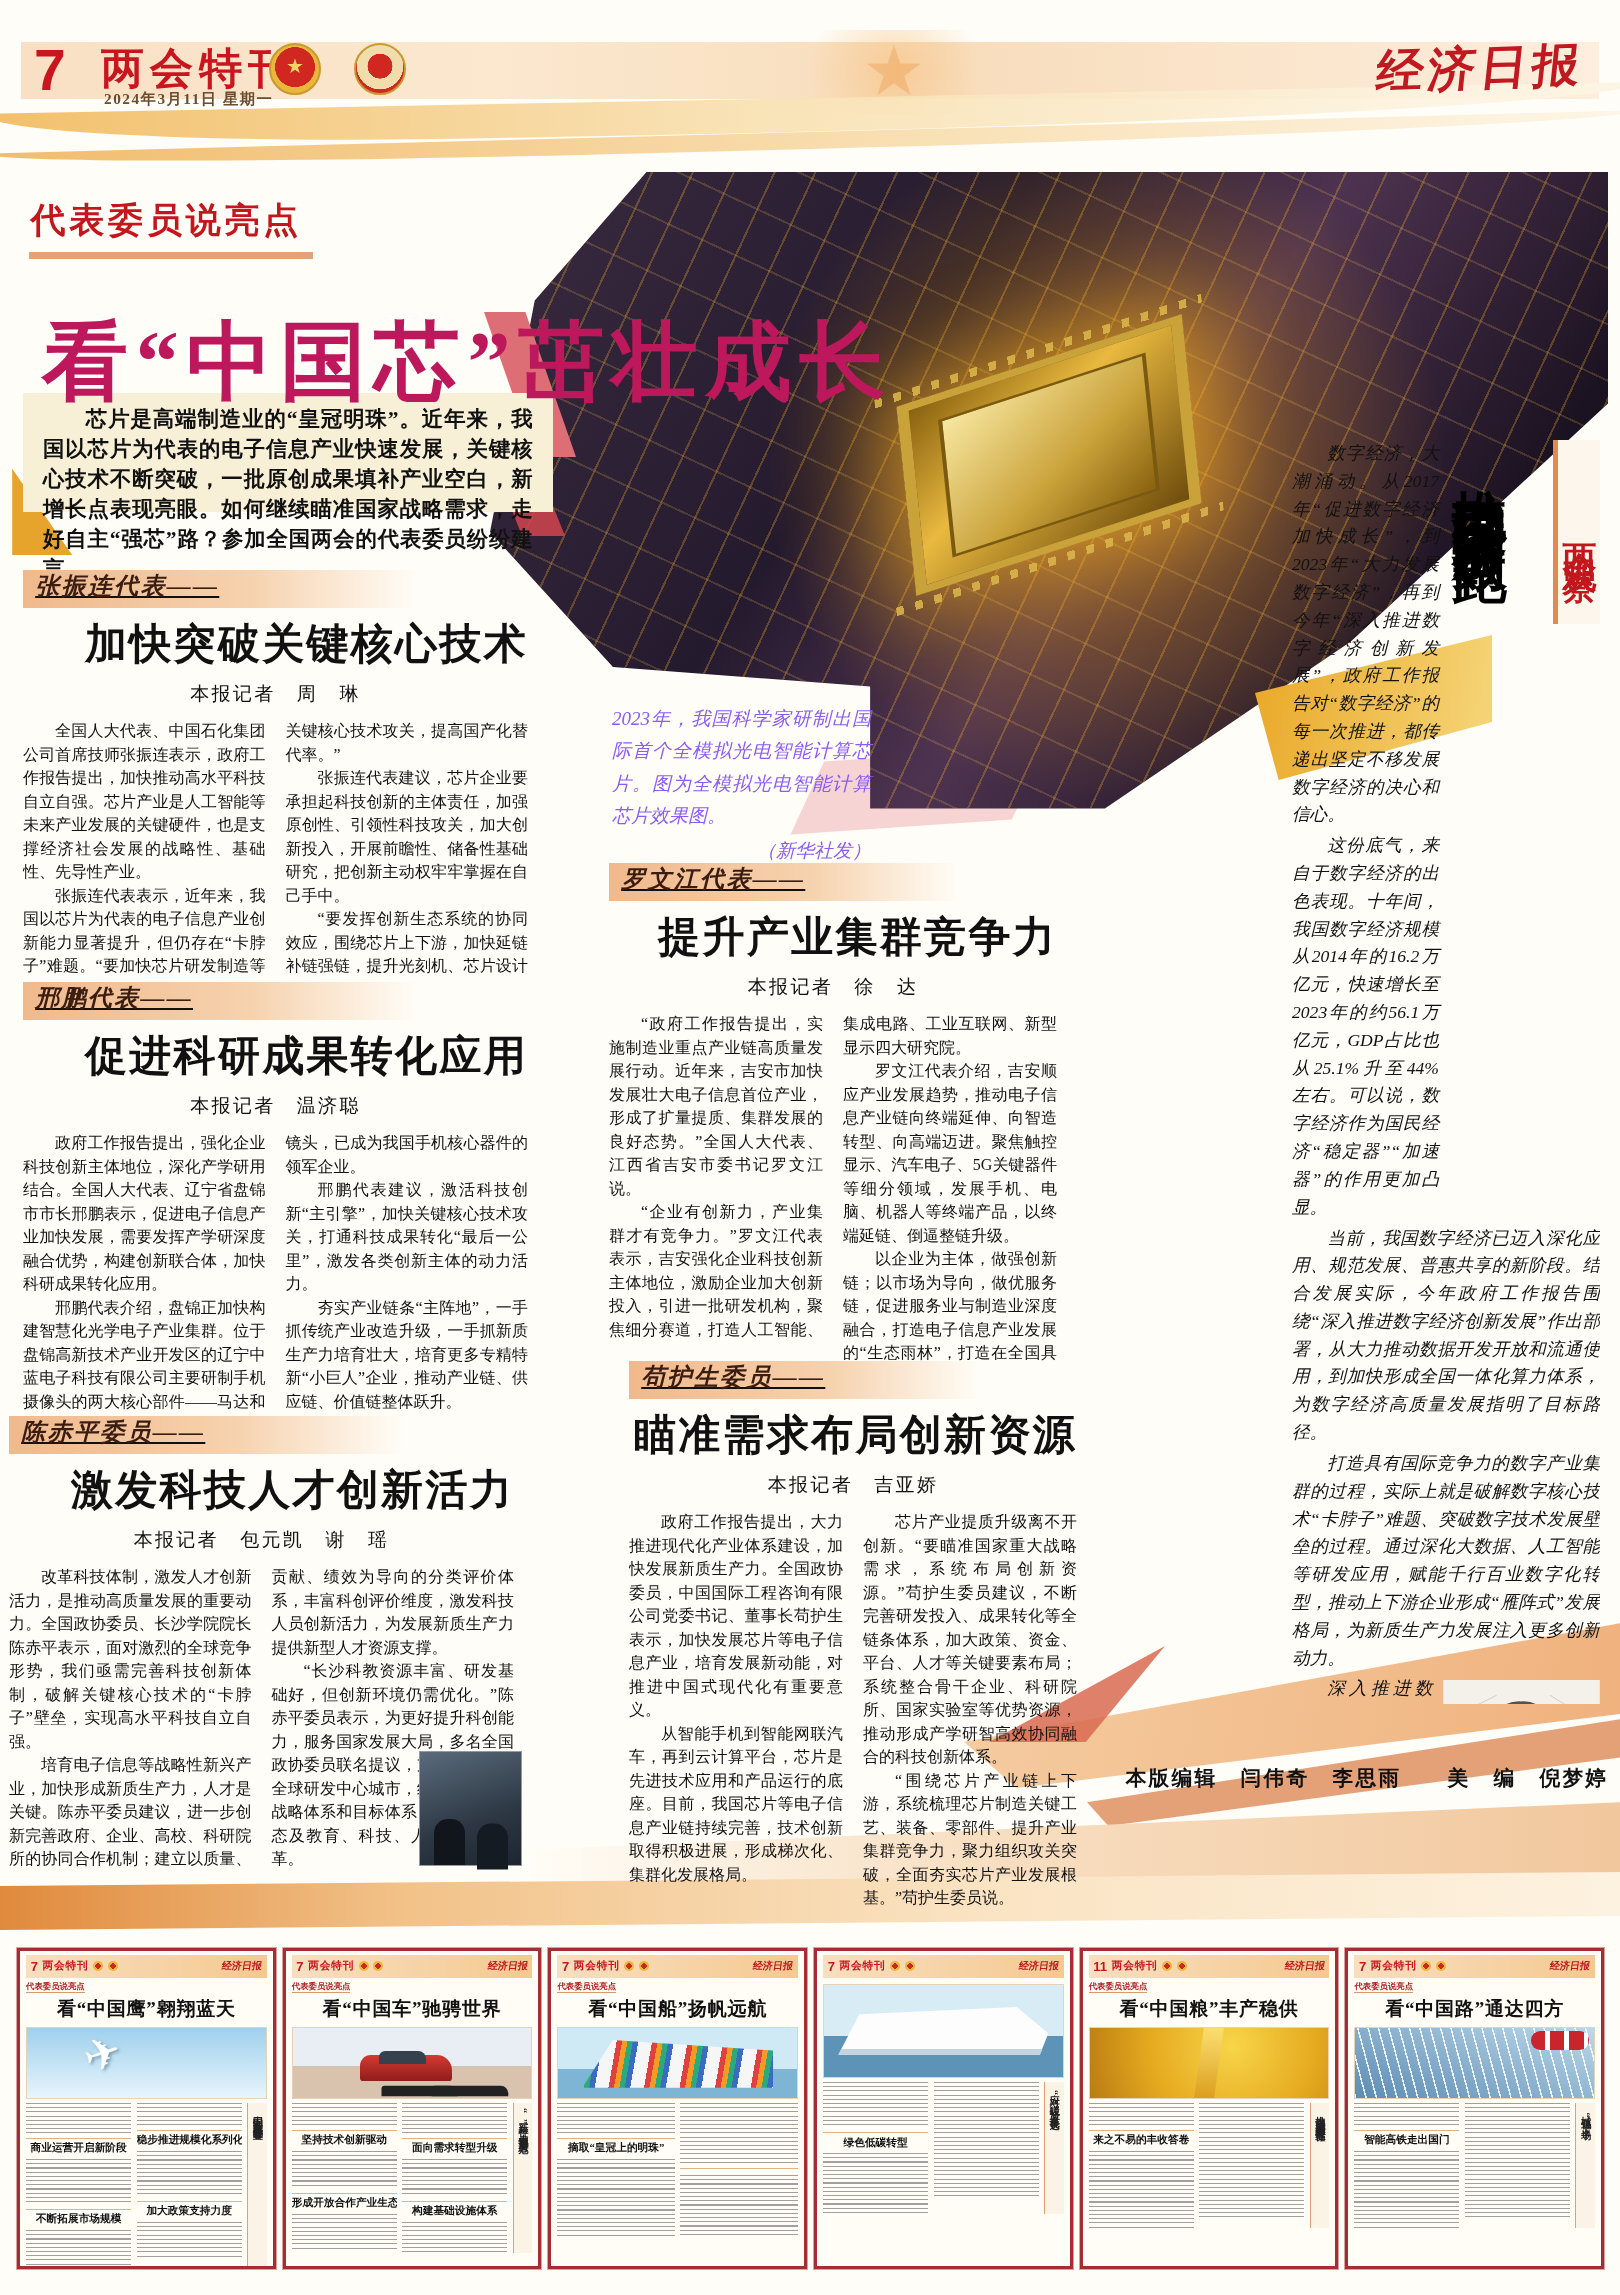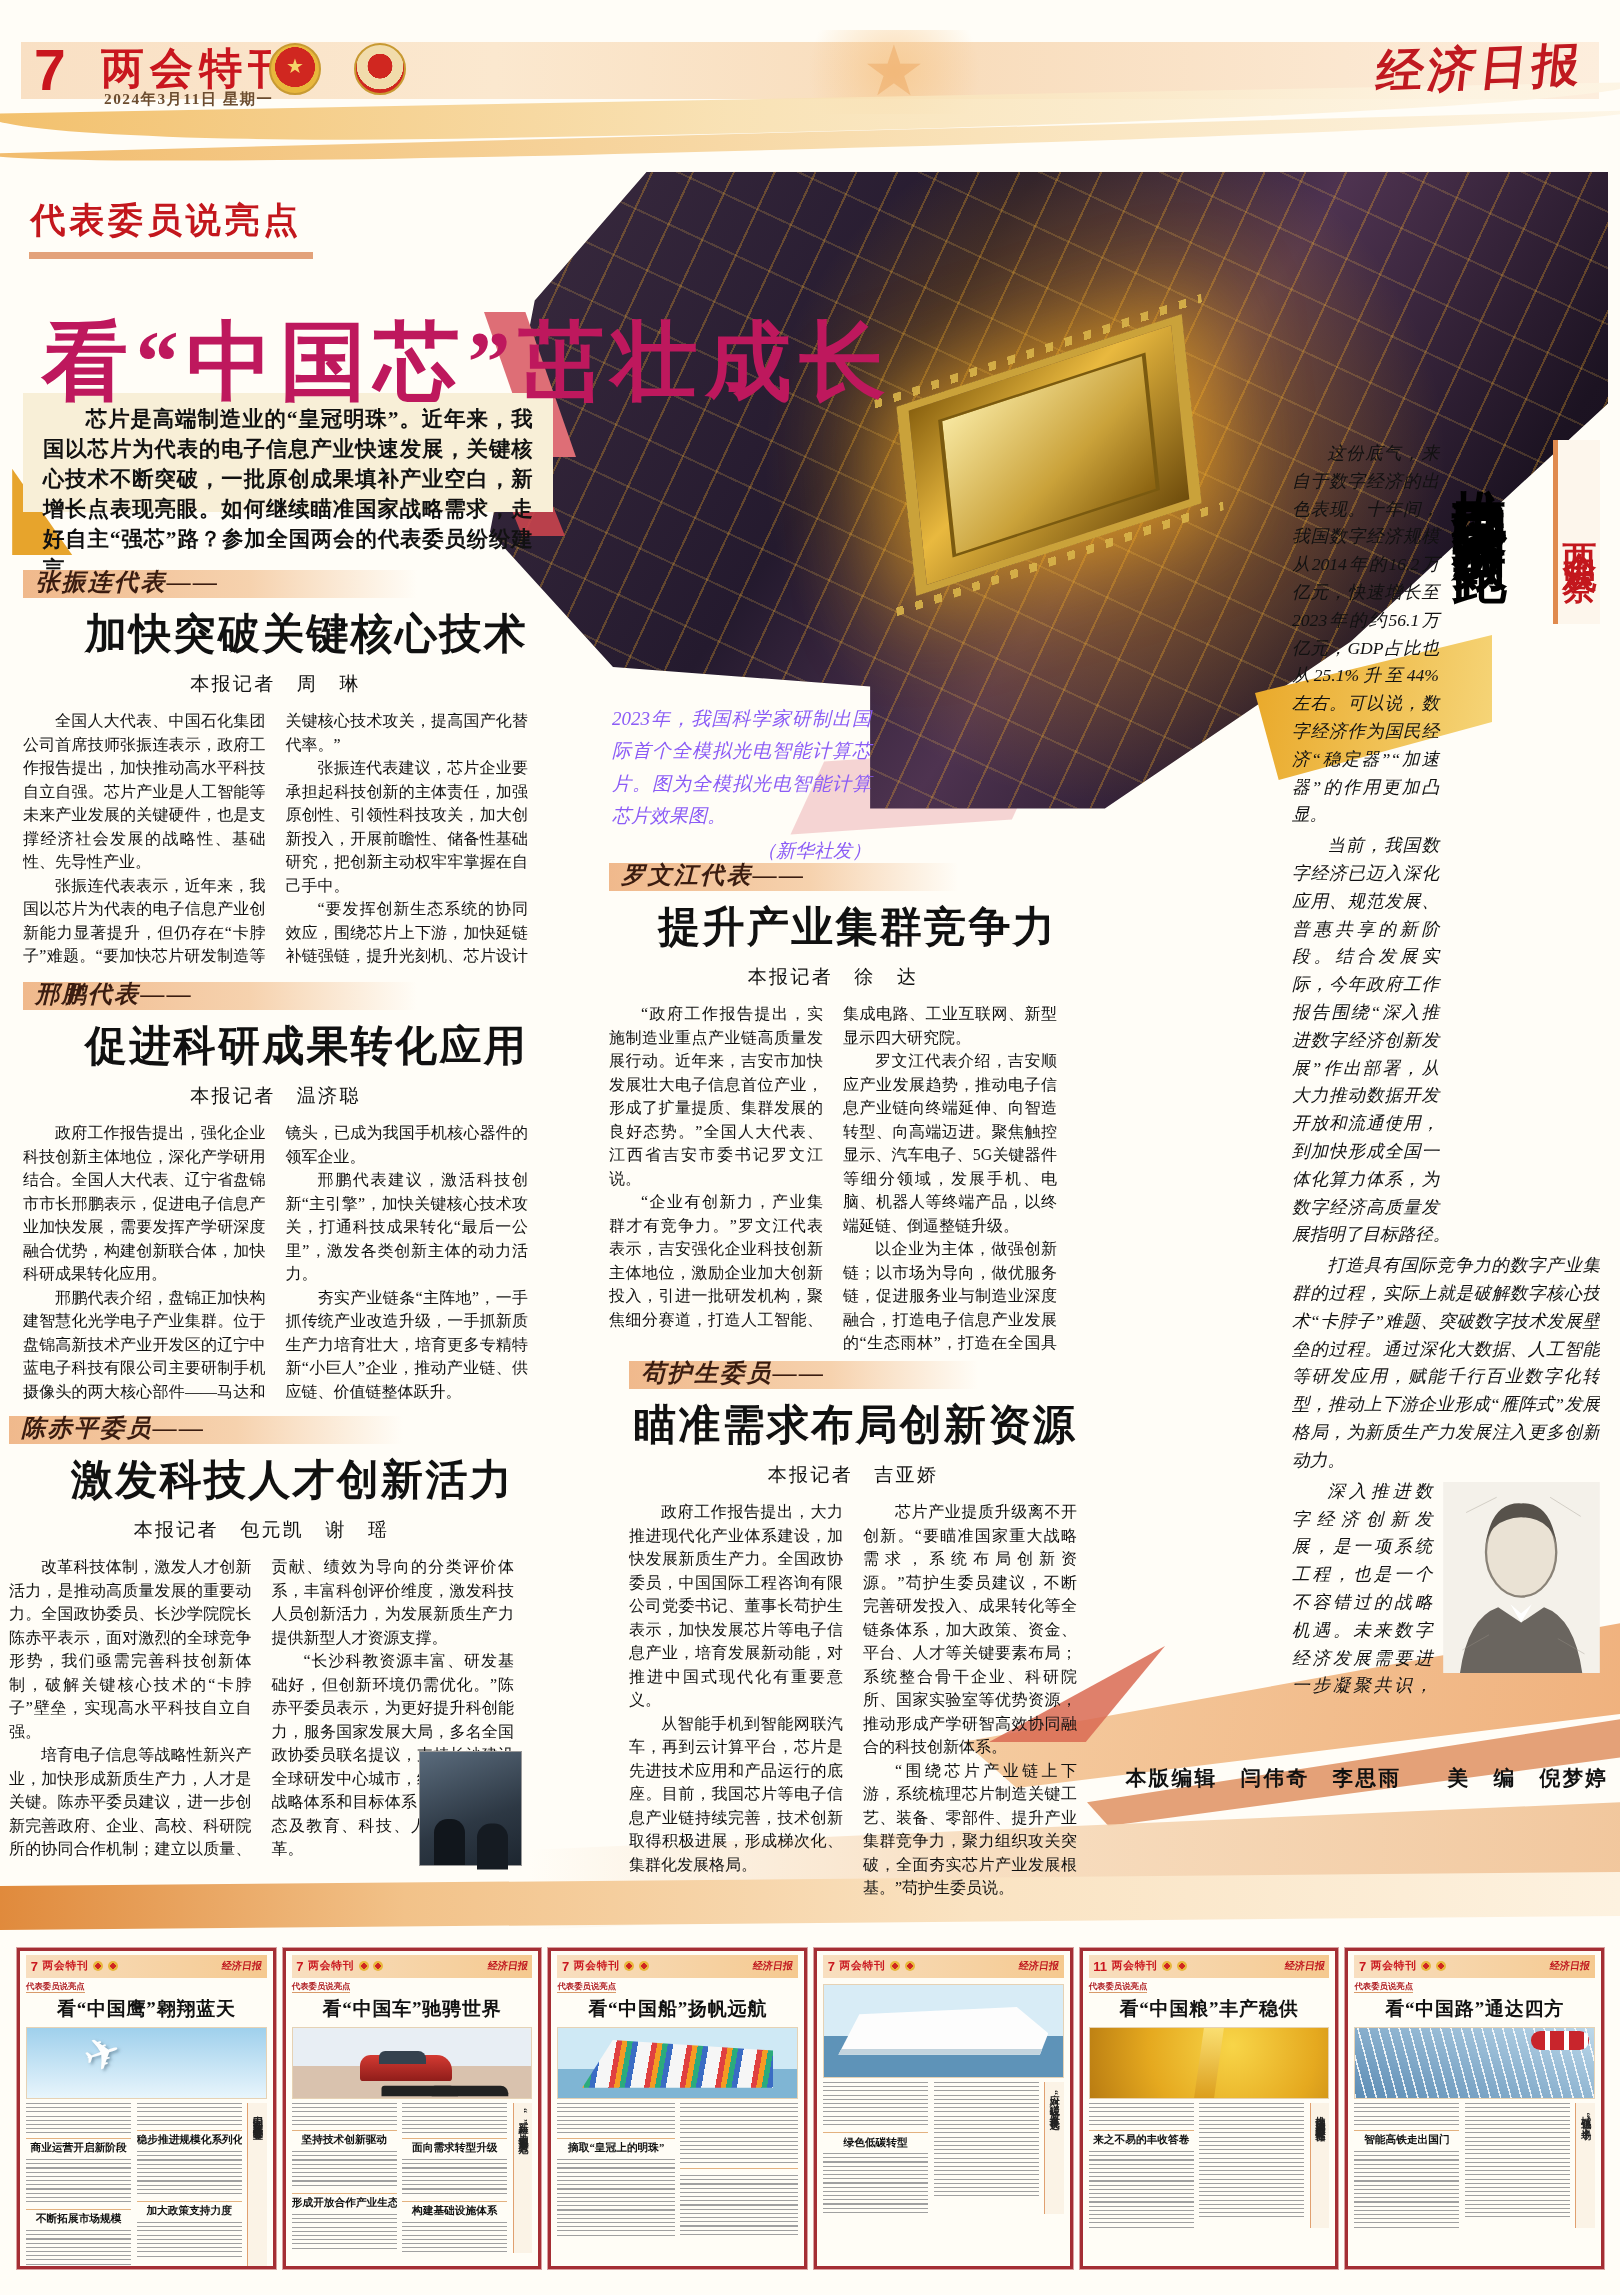--- a/index.html
+++ b/index.html
@@ -77,22 +77,22 @@
   .lead-text{margin:0;font-size:21.4px;font-weight:bold;line-height:1.4;text-align:justify;
     text-indent:2em;letter-spacing:0.4px;}
 
   
   .photo-caption{position:absolute;left:612px;top:703px;width:259px;z-index:4;font-style:italic;}
   .photo-caption p{margin:0;font-size:19px;line-height:1.7;text-align:justify;color:#8b5cf6;}
   .photo-credit{text-align:right !important;margin-top:3.1px !important;}
 
   
   .art{position:absolute;z-index:4;}
-  .kicker-bar{height:28px;background:linear-gradient(90deg,#f0b98c,#f6d2ae 45%,rgba(246,210,174,0) 78%);
-    display:flex;align-items:flex-end;padding-left:12.2px;box-sizing:border-box;}
+  .kicker-bar{height:38px;background:linear-gradient(90deg,#f0b98c,#f6d2ae 45%,rgba(246,210,174,0) 78%);
+    display:flex;align-items:flex-start;padding-left:12.2px;box-sizing:border-box;text-decoration:underline;}
   .kicker{font-size:24px;font-weight:bold;font-style:italic;color:#3a1c10;letter-spacing:2.3px;}
   .art-title{font-size:42px;font-weight:900;text-align:right;letter-spacing:2.3px;margin:7.7px 0 0;}
   .byline{font-size:19px;text-align:center;margin-top:9.2px;letter-spacing:2.3px;}
   .art-body{margin-top:12.2px;column-count:2;column-gap:20px;font-size:16px;line-height:1.47;
     text-align:justify;overflow:hidden;}
   .art-body p{margin:0;text-indent:2em;}
   #art1{left:23px;top:570px;width:505px;} #art1 .art-body{height:277px;}
   #art2{left:23px;top:982px;width:505px;} #art2 .art-body{height:292px;}
   #art3{left:9px;top:1416px;width:505px;} #art3 .art-body{height:321px;}
   #art4{left:609px;top:863px;width:448px;} #art4 .art-body{height:360px;}
@@ -284,20 +284,21 @@
       <p>芯片产业提质升级离不开创新。“要瞄准国家重大战略需求，系统布局创新资源。”苟护生委员建议，不断完善研发投入、成果转化等全链条体系，加大政策、资金、平台、人才等关键要素布局；系统整合骨干企业、科研院所、国家实验室等优势资源，推动形成产学研智高效协同融合的科技创新体系。</p>
       <p>“围绕芯片产业链上下游，系统梳理芯片制造关键工艺、装备、零部件、提升产业集群竞争力，聚力组织攻关突破，全面夯实芯片产业发展根基。”苟护生委员说。</p>
     </div>
   </div>
 
   <div class="observer">
     <div class="obs-float">
       <div class="obs-title">推动中国经济加「数」跑</div>
       <div class="obs-label">两会观察</div>
     </div>
+    <p>数字经济，大潮涌动。从2017年“促进数字经济加快成长”，到2023年“大力发展数字经济”，再到今年“深入推进数字经济创新发展”，政府工作报告对“数字经济”的每一次推进，都传递出坚定不移发展数字经济的决心和信心。</p>
     <p>这份底气，来自于数字经济的出色表现。十年间，我国数字经济规模从2014年的16.2万亿元，快速增长至2023年的约56.1万亿元，GDP占比也从25.1%升至44%左右。可以说，数字经济作为国民经济“稳定器”“加速器”的作用更加凸显。</p>
     <p>当前，我国数字经济已迈入深化应用、规范发展、普惠共享的新阶段。结合发展实际，今年政府工作报告围绕“深入推进数字经济创新发展”作出部署，从大力推动数据开发开放和流通使用，到加快形成全国一体化算力体系，为数字经济高质量发展指明了目标路径。</p>
     <p>打造具有国际竞争力的数字产业集群的过程，实际上就是破解数字核心技术“卡脖子”难题、突破数字技术发展壁垒的过程。通过深化大数据、人工智能等研发应用，赋能千行百业数字化转型，推动上下游企业形成“雁阵式”发展格局，为新质生产力发展注入更多创新动力。</p>
     <div class="obs-photo">
       <svg width="157" height="191" viewBox="0 0 205 250">
         <rect width="205" height="250" fill="#f4f1ea"></rect>
         <ellipse cx="102" cy="92" rx="46" ry="58" fill="#eae2d4" stroke="#8a8378" stroke-width="3"></ellipse>
         <path d="M56 80 Q64 26 102 28 Q140 26 148 80 Q140 48 102 46 Q64 48 56 80" fill="#57524b"></path>
         <path d="M22 250 Q32 178 72 164 L102 184 L132 164 Q172 178 182 250 Z" fill="#6a655f"></path>
         <path d="M88 160 L102 184 L116 160 L102 172 Z" fill="#fff"></path>

